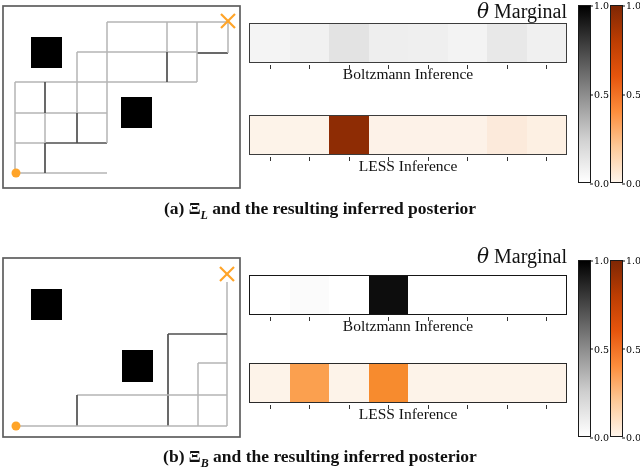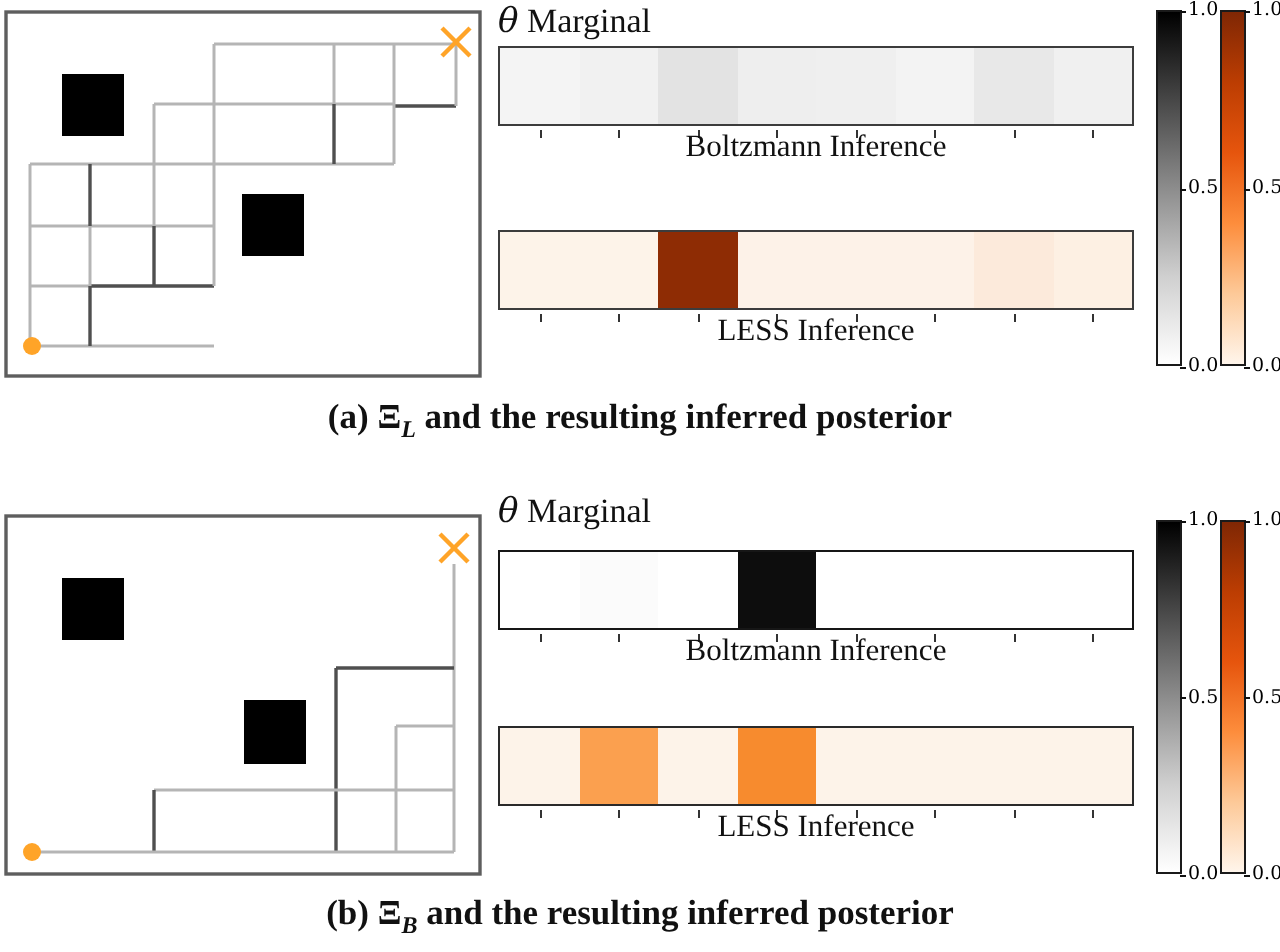--- a/index.html
+++ b/index.html
@@ -2,21 +2,21 @@
 <html><head>
 <meta charset="utf-8">
 <style>
   html,body{margin:0;padding:0;}
   body{width:640px;height:476px;position:relative;background:#fff;
        font-family:"Liberation Serif","DejaVu Serif",serif;color:#111;overflow:hidden;}
   svg.maze{position:absolute;display:block;}
   #maze-a{left:0;top:0;width:244px;height:191px;}
   #maze-b{left:0;top:255px;width:244px;height:183px;}
 
-  .mtitle{position:absolute;width:318px;text-align:left;font-size:17px;line-height:20px;}
+  .mtitle{position:absolute;width:318px;text-align:right;font-size:20px;line-height:20px;}
   #title-a{left:249px;top:1px;}
   #title-b{left:249px;top:246px;}
   .theta{font-style:italic;font-family:"DejaVu Serif",serif;}
 
   .strip{position:absolute;width:318px;height:40px;border:1.6px solid #3c3c3c;box-sizing:border-box;background:#fff;}
   #strip-a0{left:249px;top:23px;}
   #strip-a1{left:249px;top:115px;}
   #strip-b0{left:249px;top:275px;border-color:#161616;}
   #strip-b1{left:249px;top:363px;border-color:#2a2a2a;}
   .cells{display:flex;width:100%;height:100%;}

